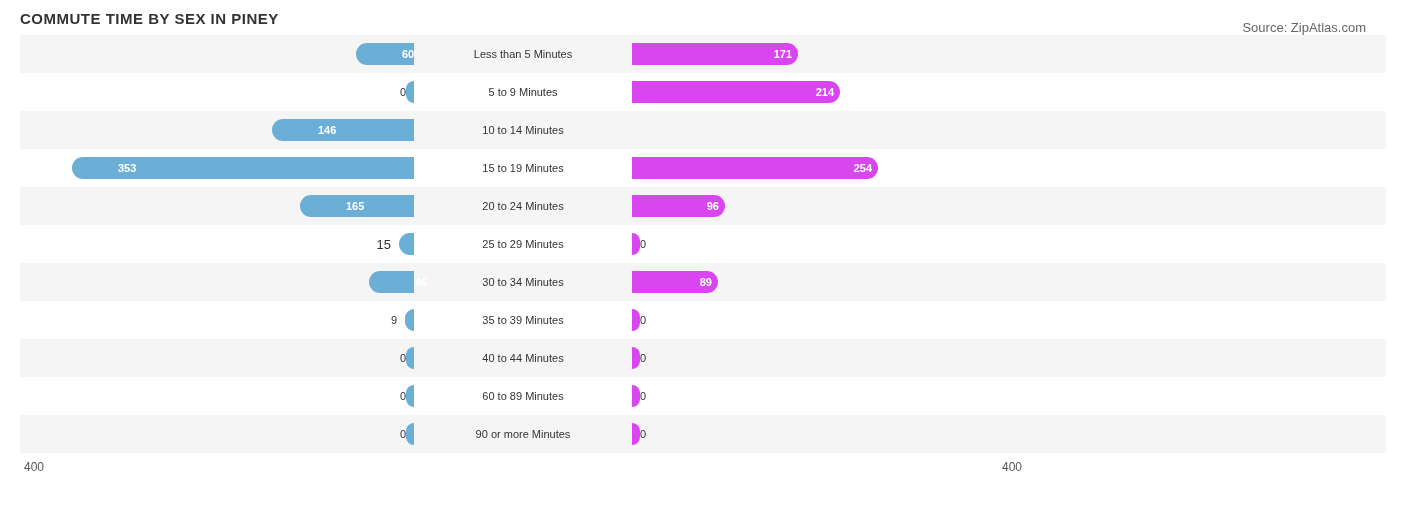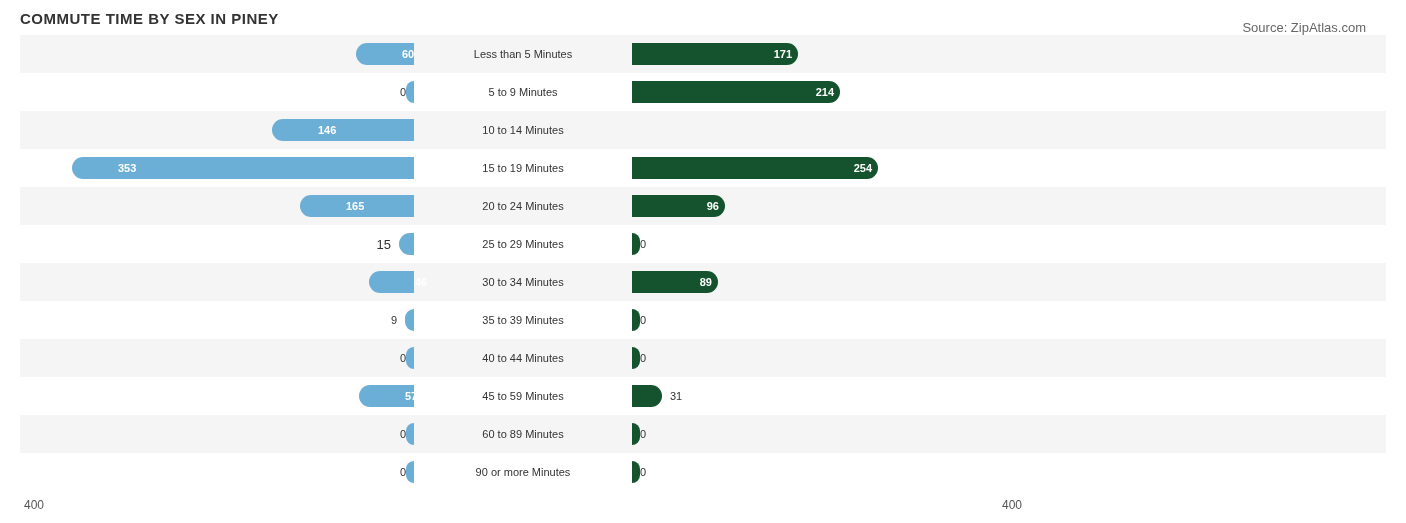--- a/index.html
+++ b/index.html
@@ -80,21 +80,21 @@
       align-items: center;
       justify-content: flex-start;
       padding-left: 6px;
       position: absolute;
       right: 6px;
       top: 50%;
       transform: translateY(-50%);
     }
     .bar-female {
       height: 22px;
-      background: #14532d;
+      background: #d946ef;
       border-radius: 0 11px 11px 0;
       display: flex;
       align-items: center;
       justify-content: flex-end;
       padding-right: 6px;
       position: absolute;
       left: 6px;
       top: 50%;
       transform: translateY(-50%);
     }
@@ -250,32 +250,20 @@
             <div class="bar-male" style="width: 8px;"></div>
           </div>
           <div class="center-label">40 to 44 Minutes</div>
           <div class="right-section" style="width: 400px;">
             <span style="position: absolute; left: 14px; top: 50%; transform: translateY(-50%); font-size: 11px; color: rgb(51, 51, 51);">0</span>
             <div class="bar-female" style="width: 8px;"></div>
           </div>
         </div>
         <div class="row">
           <div class="left-section" style="width: 400px;">
-            <div class="bar-male" style="width: 55px;">
-              <span class="val-inside-male">57</span>
-            </div>
-          </div>
-          <div class="center-label">45 to 59 Minutes</div>
-          <div class="right-section" style="width: 400px;">
-            <span style="position: absolute; left: 44px; top: 50%; transform: translateY(-50%); font-size: 11px; color: rgb(51, 51, 51);">31</span>
-            <div class="bar-female" style="width: 30px;"></div>
-          </div>
-        </div>
-        <div class="row">
-          <div class="left-section" style="width: 400px;">
             <span style="position: absolute; right: 14px; top: 50%; transform: translateY(-50%); font-size: 11px; color: rgb(51, 51, 51);">0</span>
             <div class="bar-male" style="width: 8px;"></div>
           </div>
           <div class="center-label">60 to 89 Minutes</div>
           <div class="right-section" style="width: 400px;">
             <span style="position: absolute; left: 14px; top: 50%; transform: translateY(-50%); font-size: 11px; color: rgb(51, 51, 51);">0</span>
             <div class="bar-female" style="width: 8px;"></div>
           </div>
         </div>
         <div class="row">

